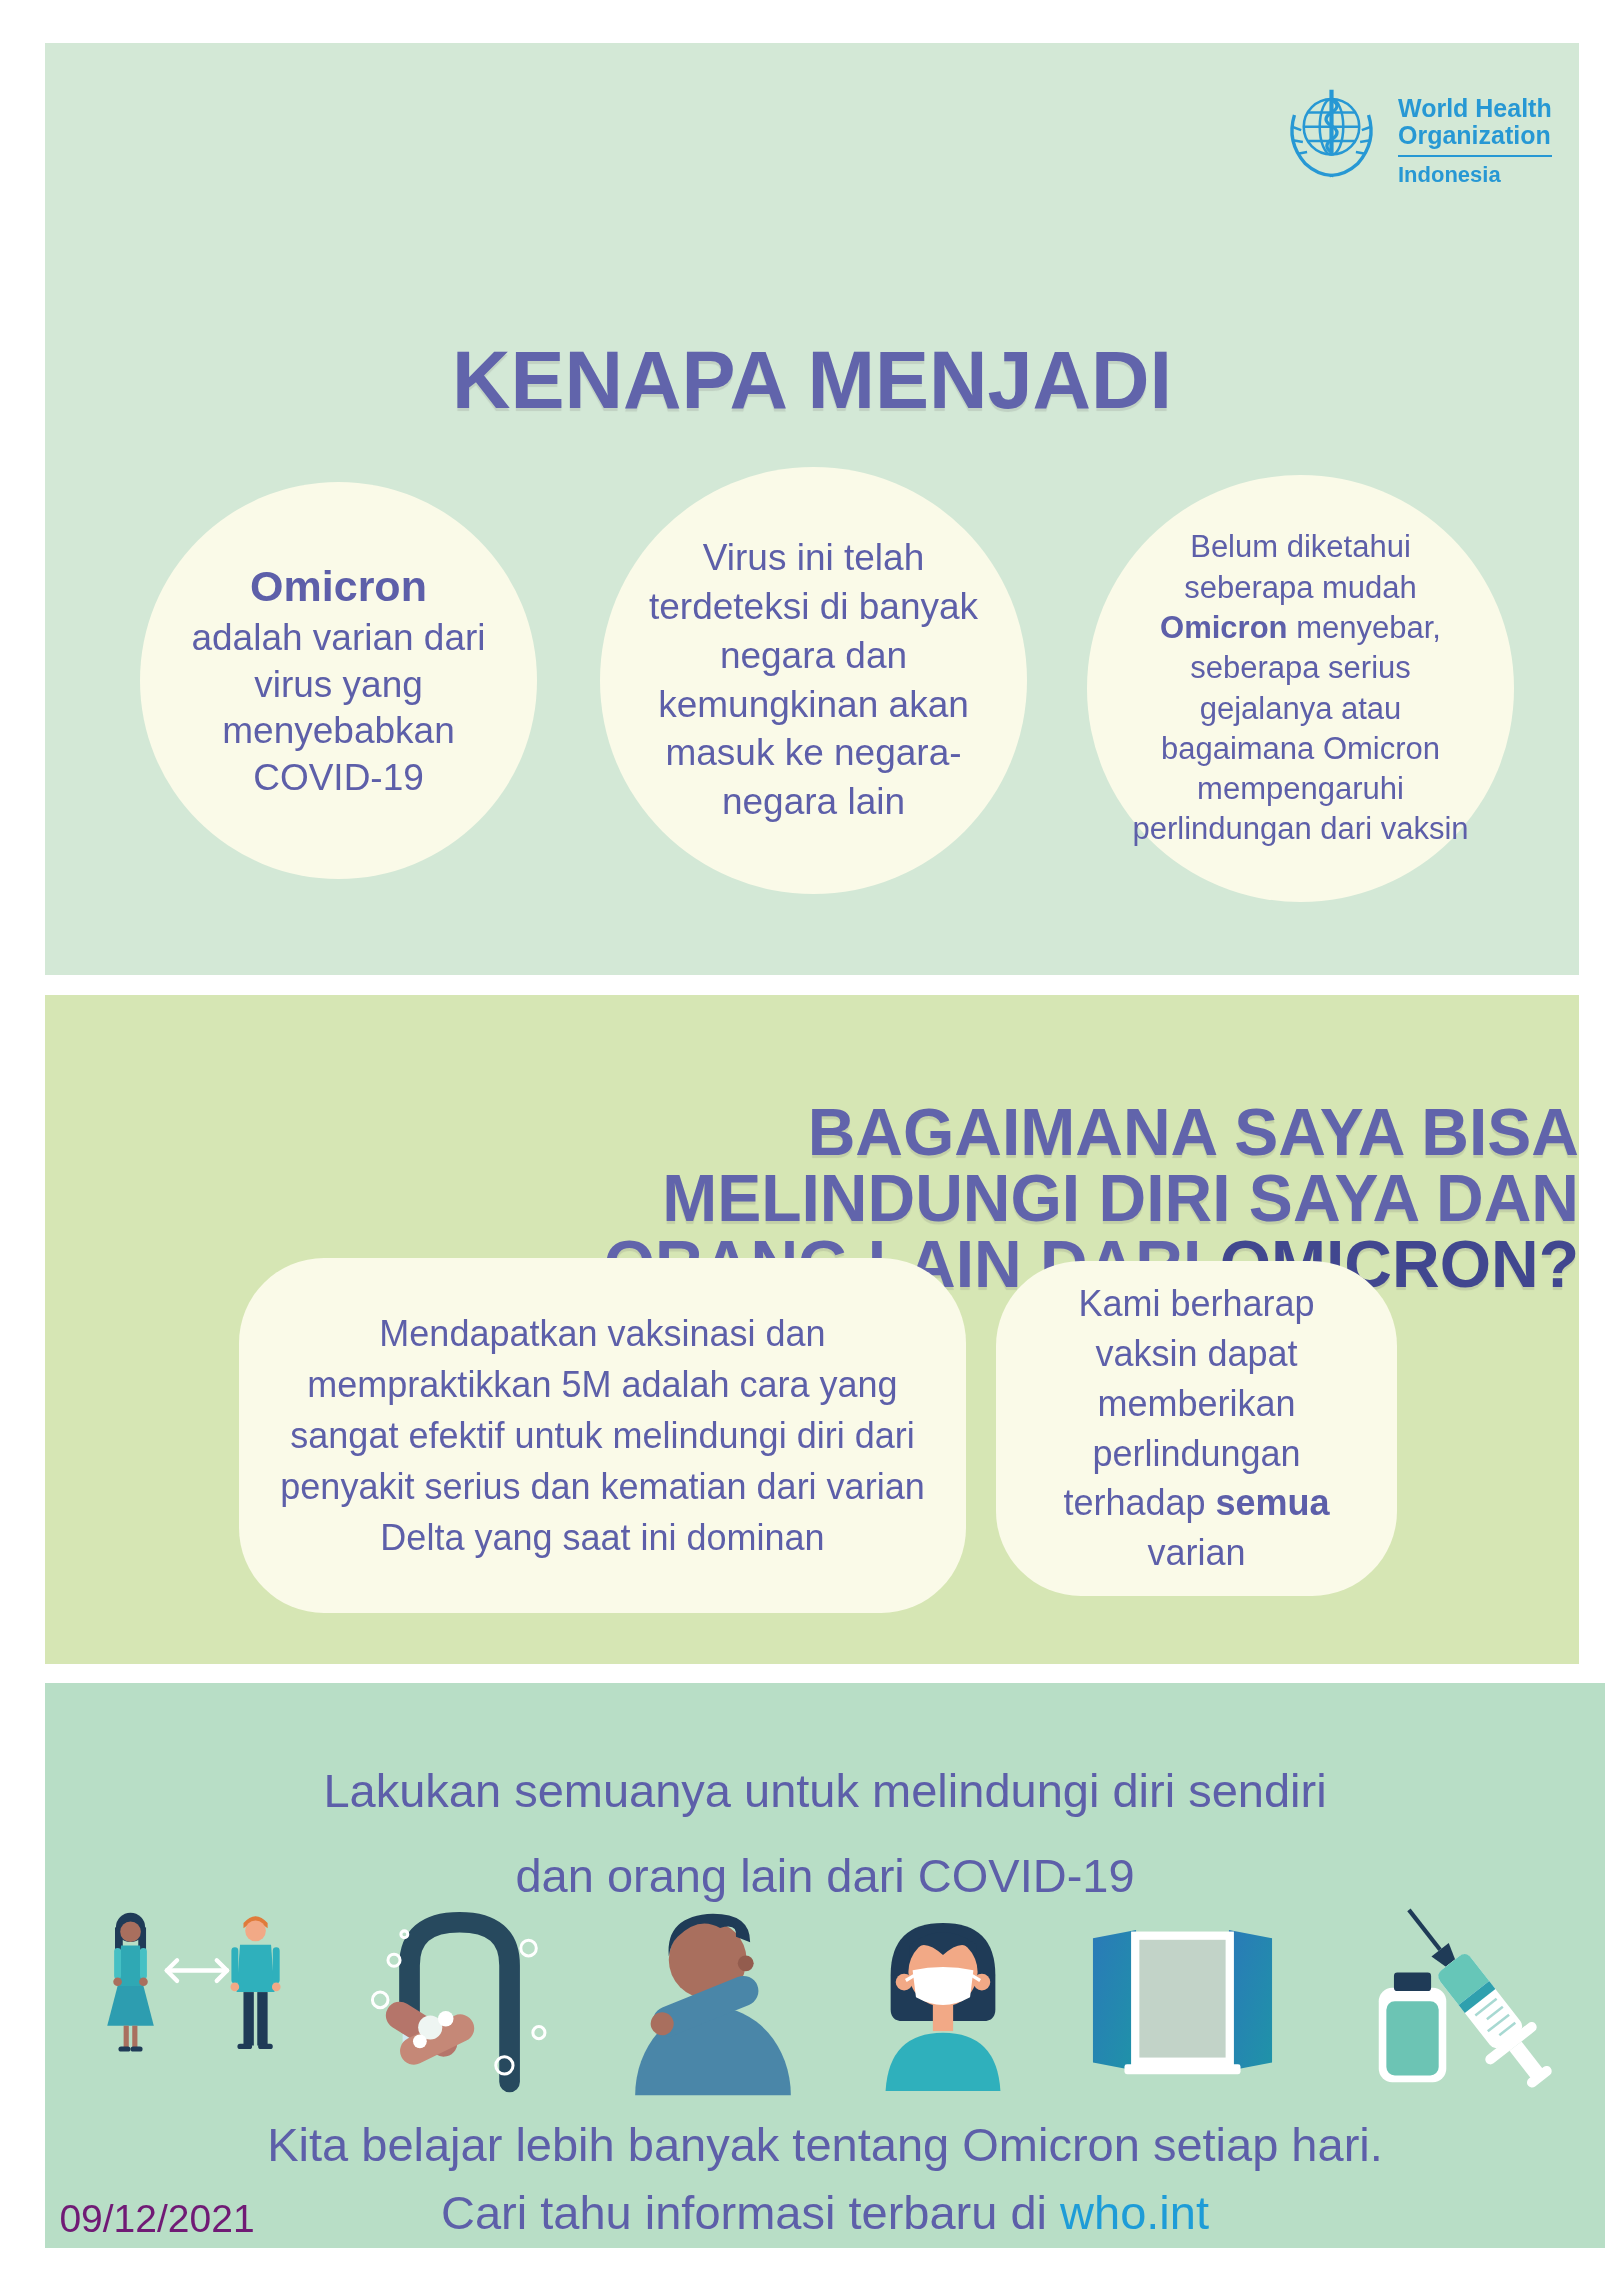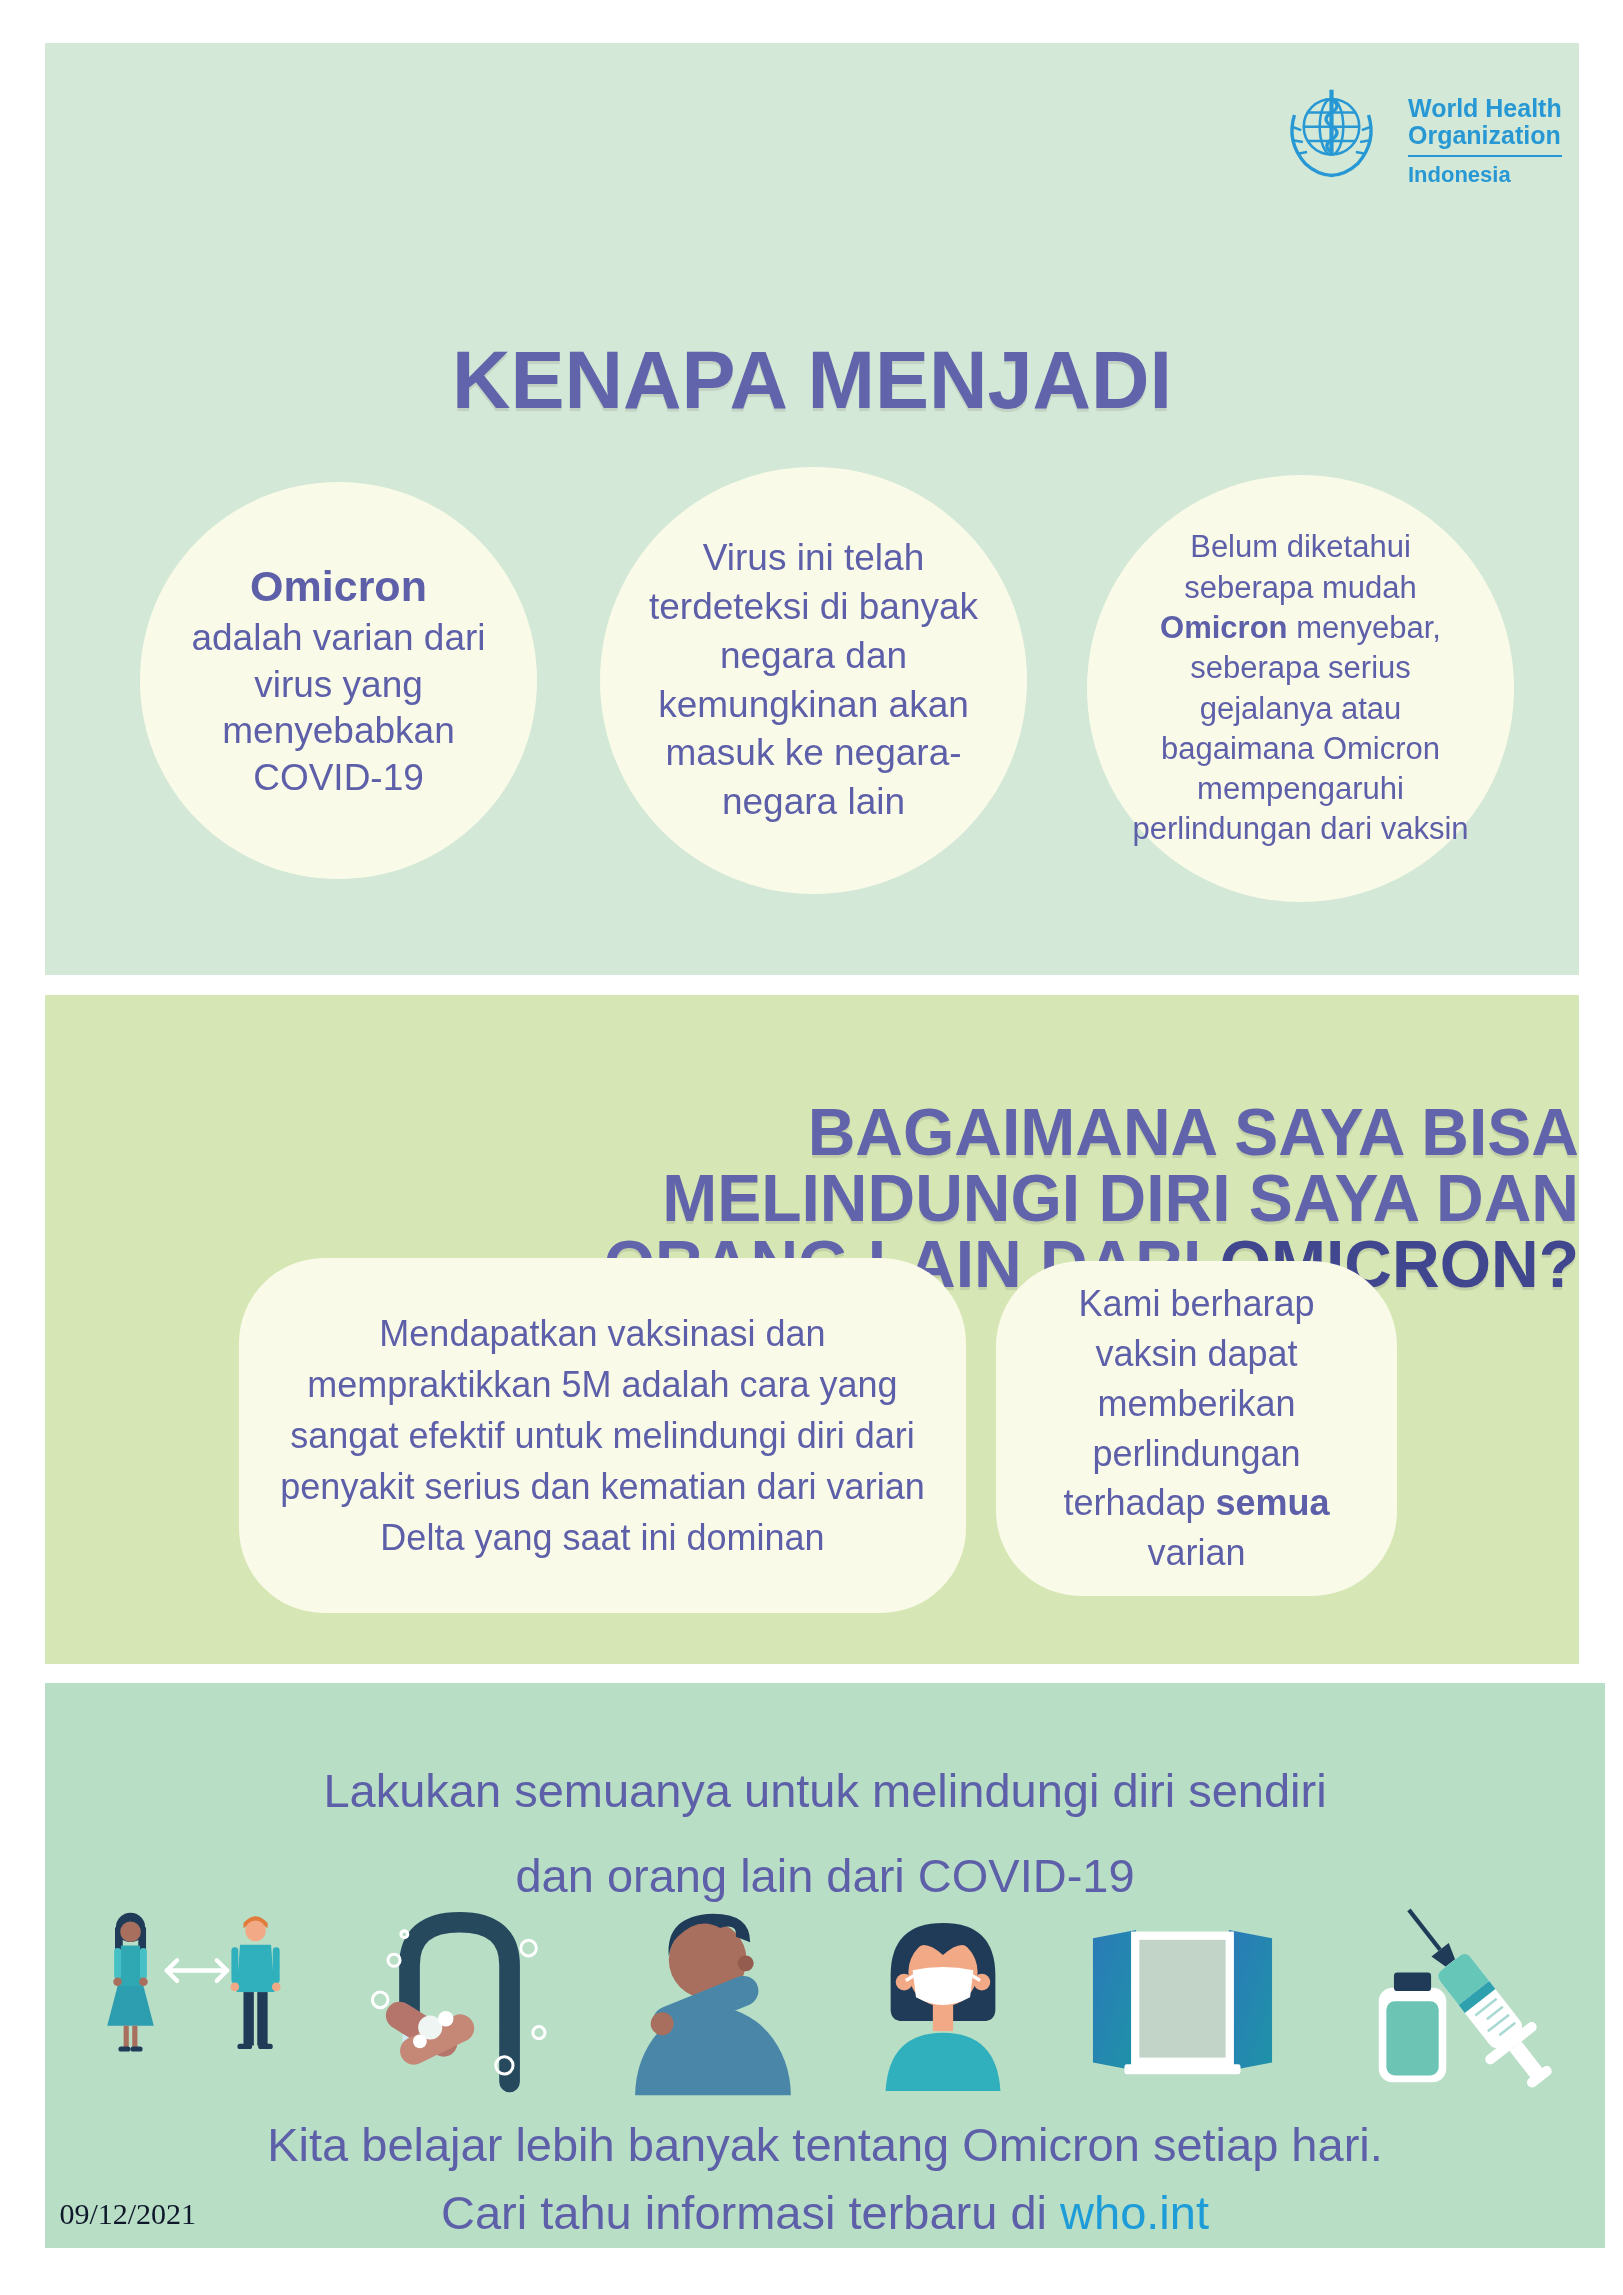--- a/index.html
+++ b/index.html
@@ -6,21 +6,21 @@
   .page{position:relative;width:1623px;height:2295px;background:#ffffff;
         font-family:"Liberation Sans",sans-serif;overflow:hidden;}
   .panel{position:absolute;left:45px;width:1534px;}
   #panel-top{top:43px;height:932px;background:#d3e8d6;}
   #panel-mid{top:995px;height:669px;background:#d6e6b4;}
   #panel-bot{top:1683px;height:565px;background:#b8dec6;padding-left:26px;}
 
   
   .logo{position:absolute;top:40px;left:1236px;display:flex;align-items:flex-start;}
   .logo svg{display:block;}
-  .logo-txt{margin-left:26px;margin-top:12px;color:#2798d4;}
+  .logo-txt{margin-left:16px;margin-top:12px;color:#2798d4;}
   .logo-name{font-size:25px;font-weight:700;line-height:1.06;}
   .logo-rule{width:154px;height:2.5px;background:#2798d4;margin:6.8px 0 5px 0;}
   .logo-region{font-size:22px;font-weight:700;}
 
   
   .big-title{position:absolute;left:0;right:0;text-align:center;font-weight:700;
              color:#6164ab;letter-spacing:0px;
              text-shadow:0 2.5px 0.8px rgba(110,110,110,0.18);}
   #title-what{top:164px;font-size:81px;line-height:0.98;}
   #title-protect{top:49px;font-size:66px;line-height:1.0;text-align:right;}
@@ -50,21 +50,21 @@
 
   
   .h3{position:absolute;left:0;right:0;top:66px;text-align:center;
       color:#5d5fa9;font-size:47px;line-height:1.8;}
   .icons-row{position:absolute;left:49px;right:49px;top:222px;height:210px;
              display:flex;justify-content:space-between;align-items:flex-start;}
   .icon-cell{flex:0 0 auto;}
   .footer{position:absolute;left:0;right:0;top:428px;text-align:center;
           color:#5d5fa9;font-size:47px;line-height:1.45;}
   .link{color:#1e9cd7;font-weight:400;}
-  .date{position:absolute;left:14.4px;top:514px;color:#0f172a;font-size:30px;font-family:Liberation Serif, serif;}
+  .date{position:absolute;left:14.4px;top:514px;color:#701a75;font-size:39px;}
 </style>
 </head>
 <body>
 
 <div class="page">
 
   <section class="panel" id="panel-top">
 
     <div class="logo">
       <svg width="101" height="101" viewBox="0 0 120 120">

